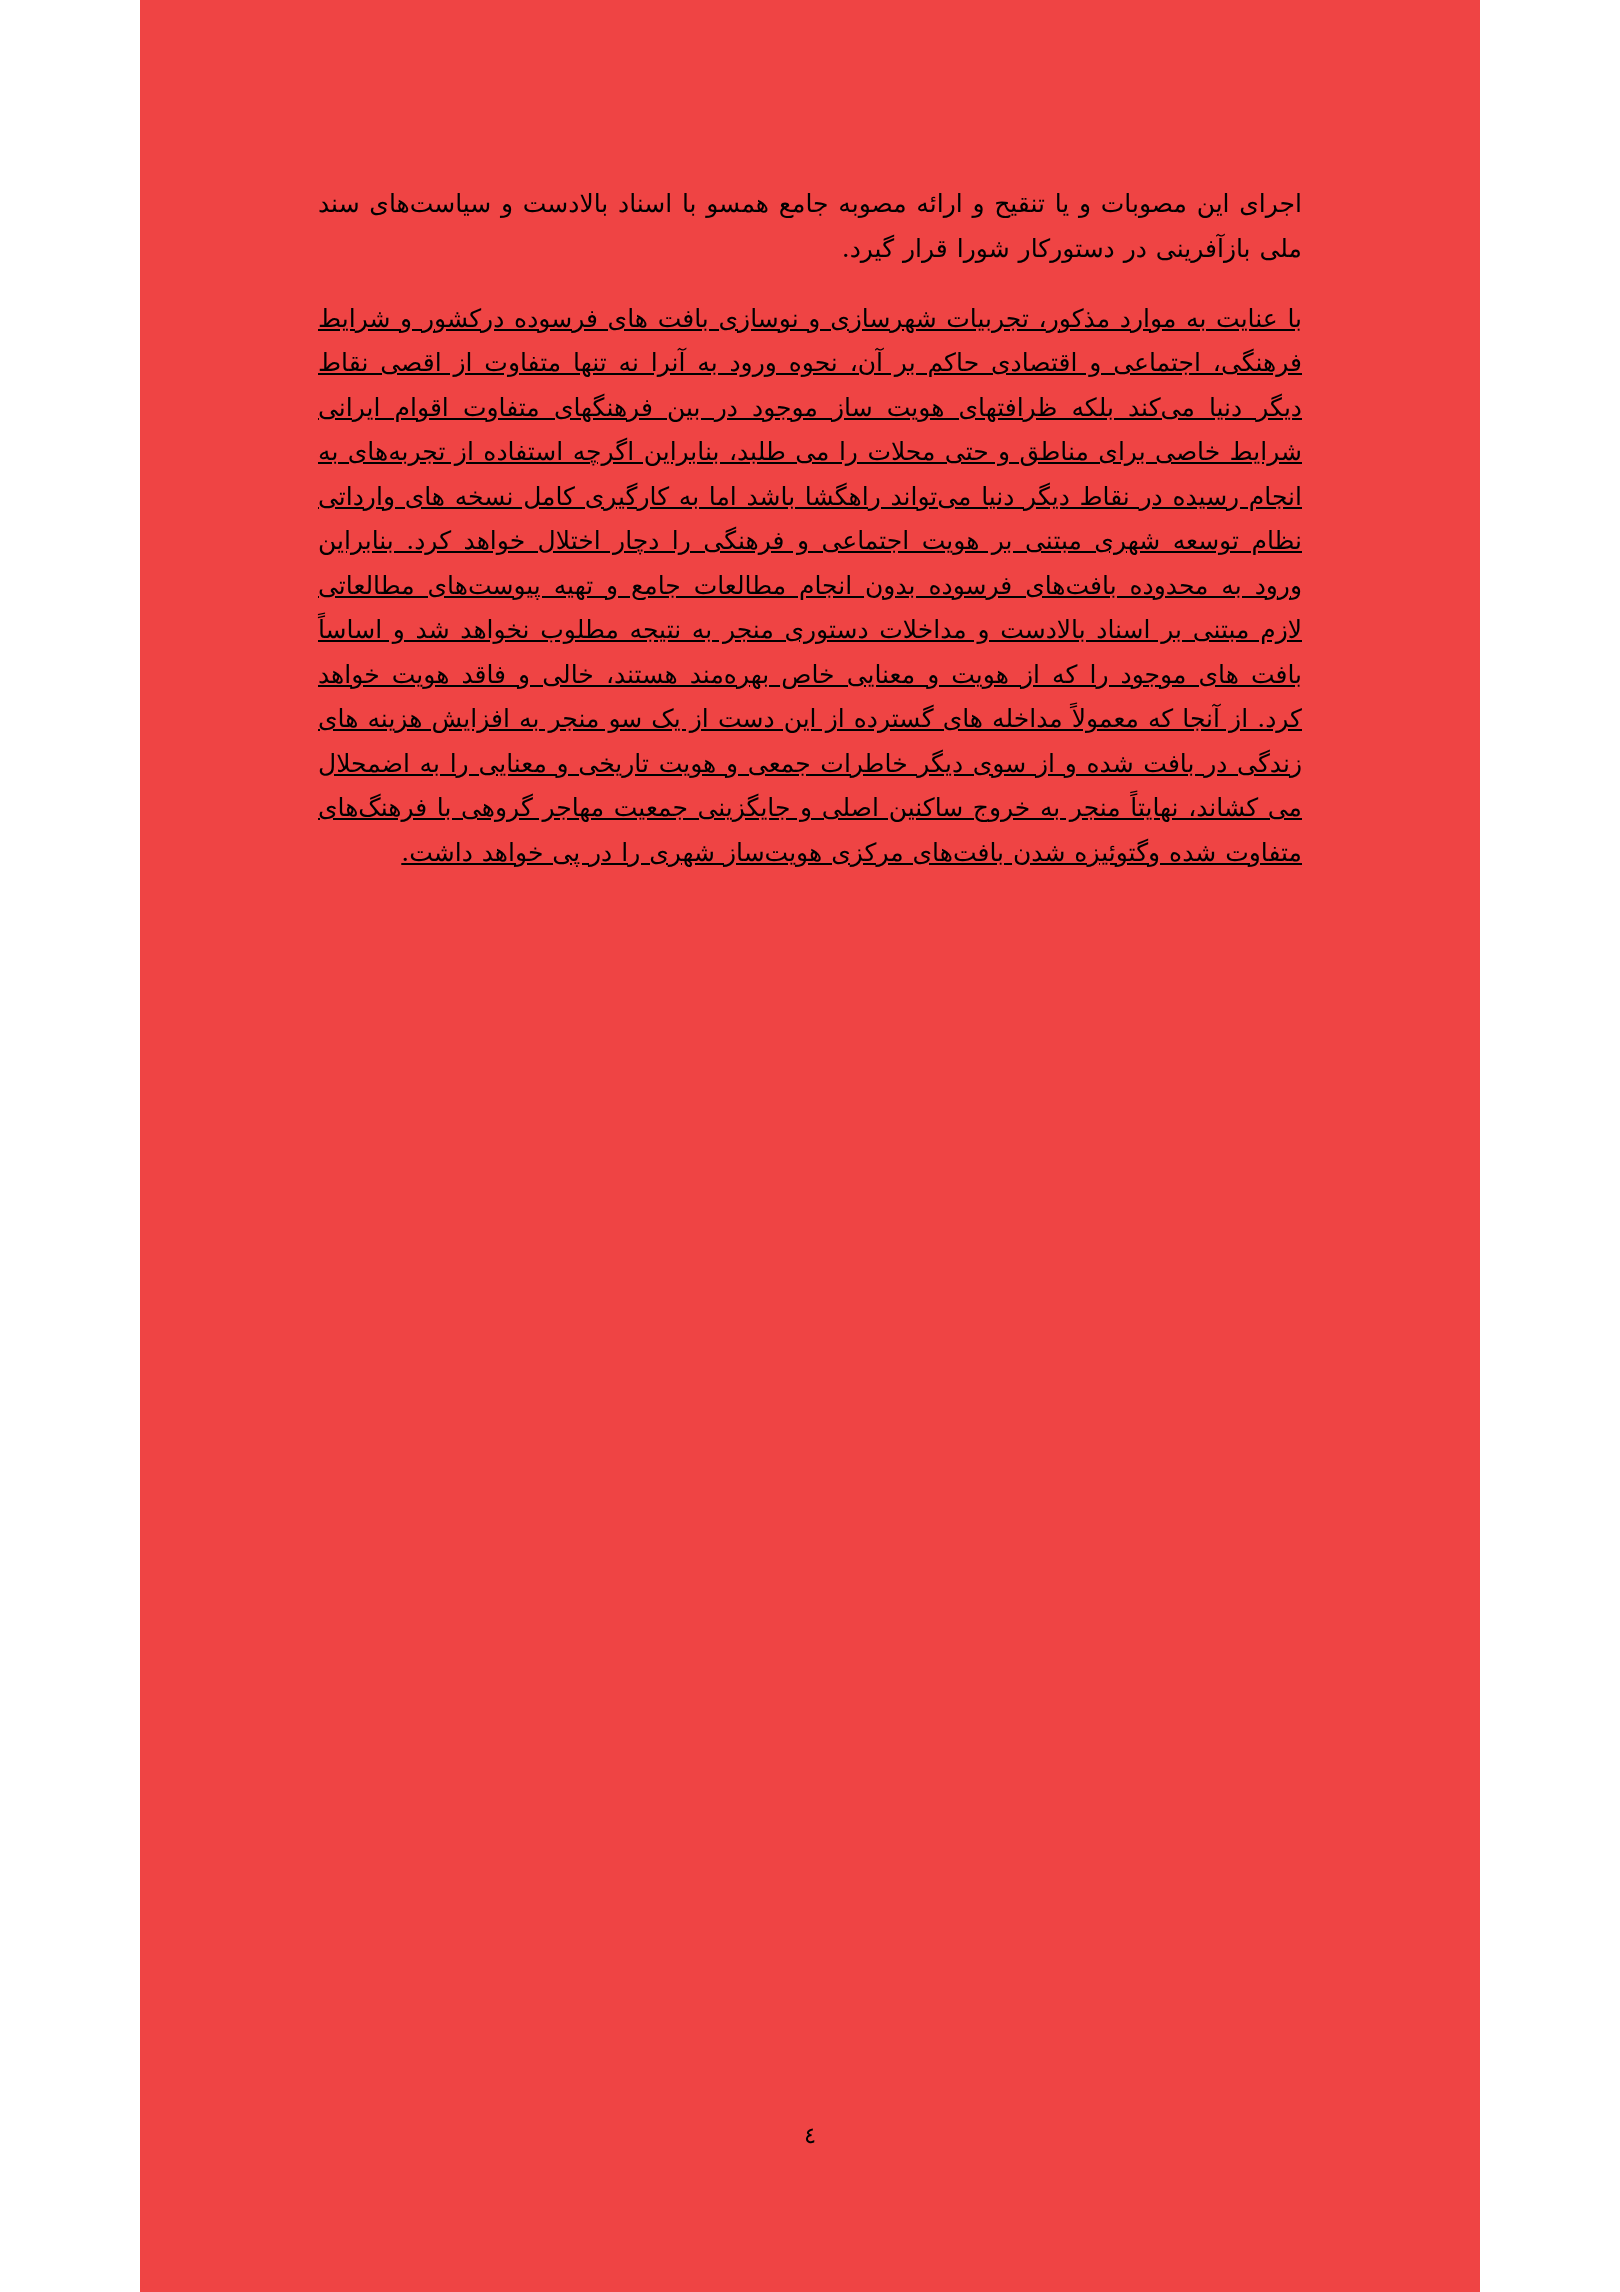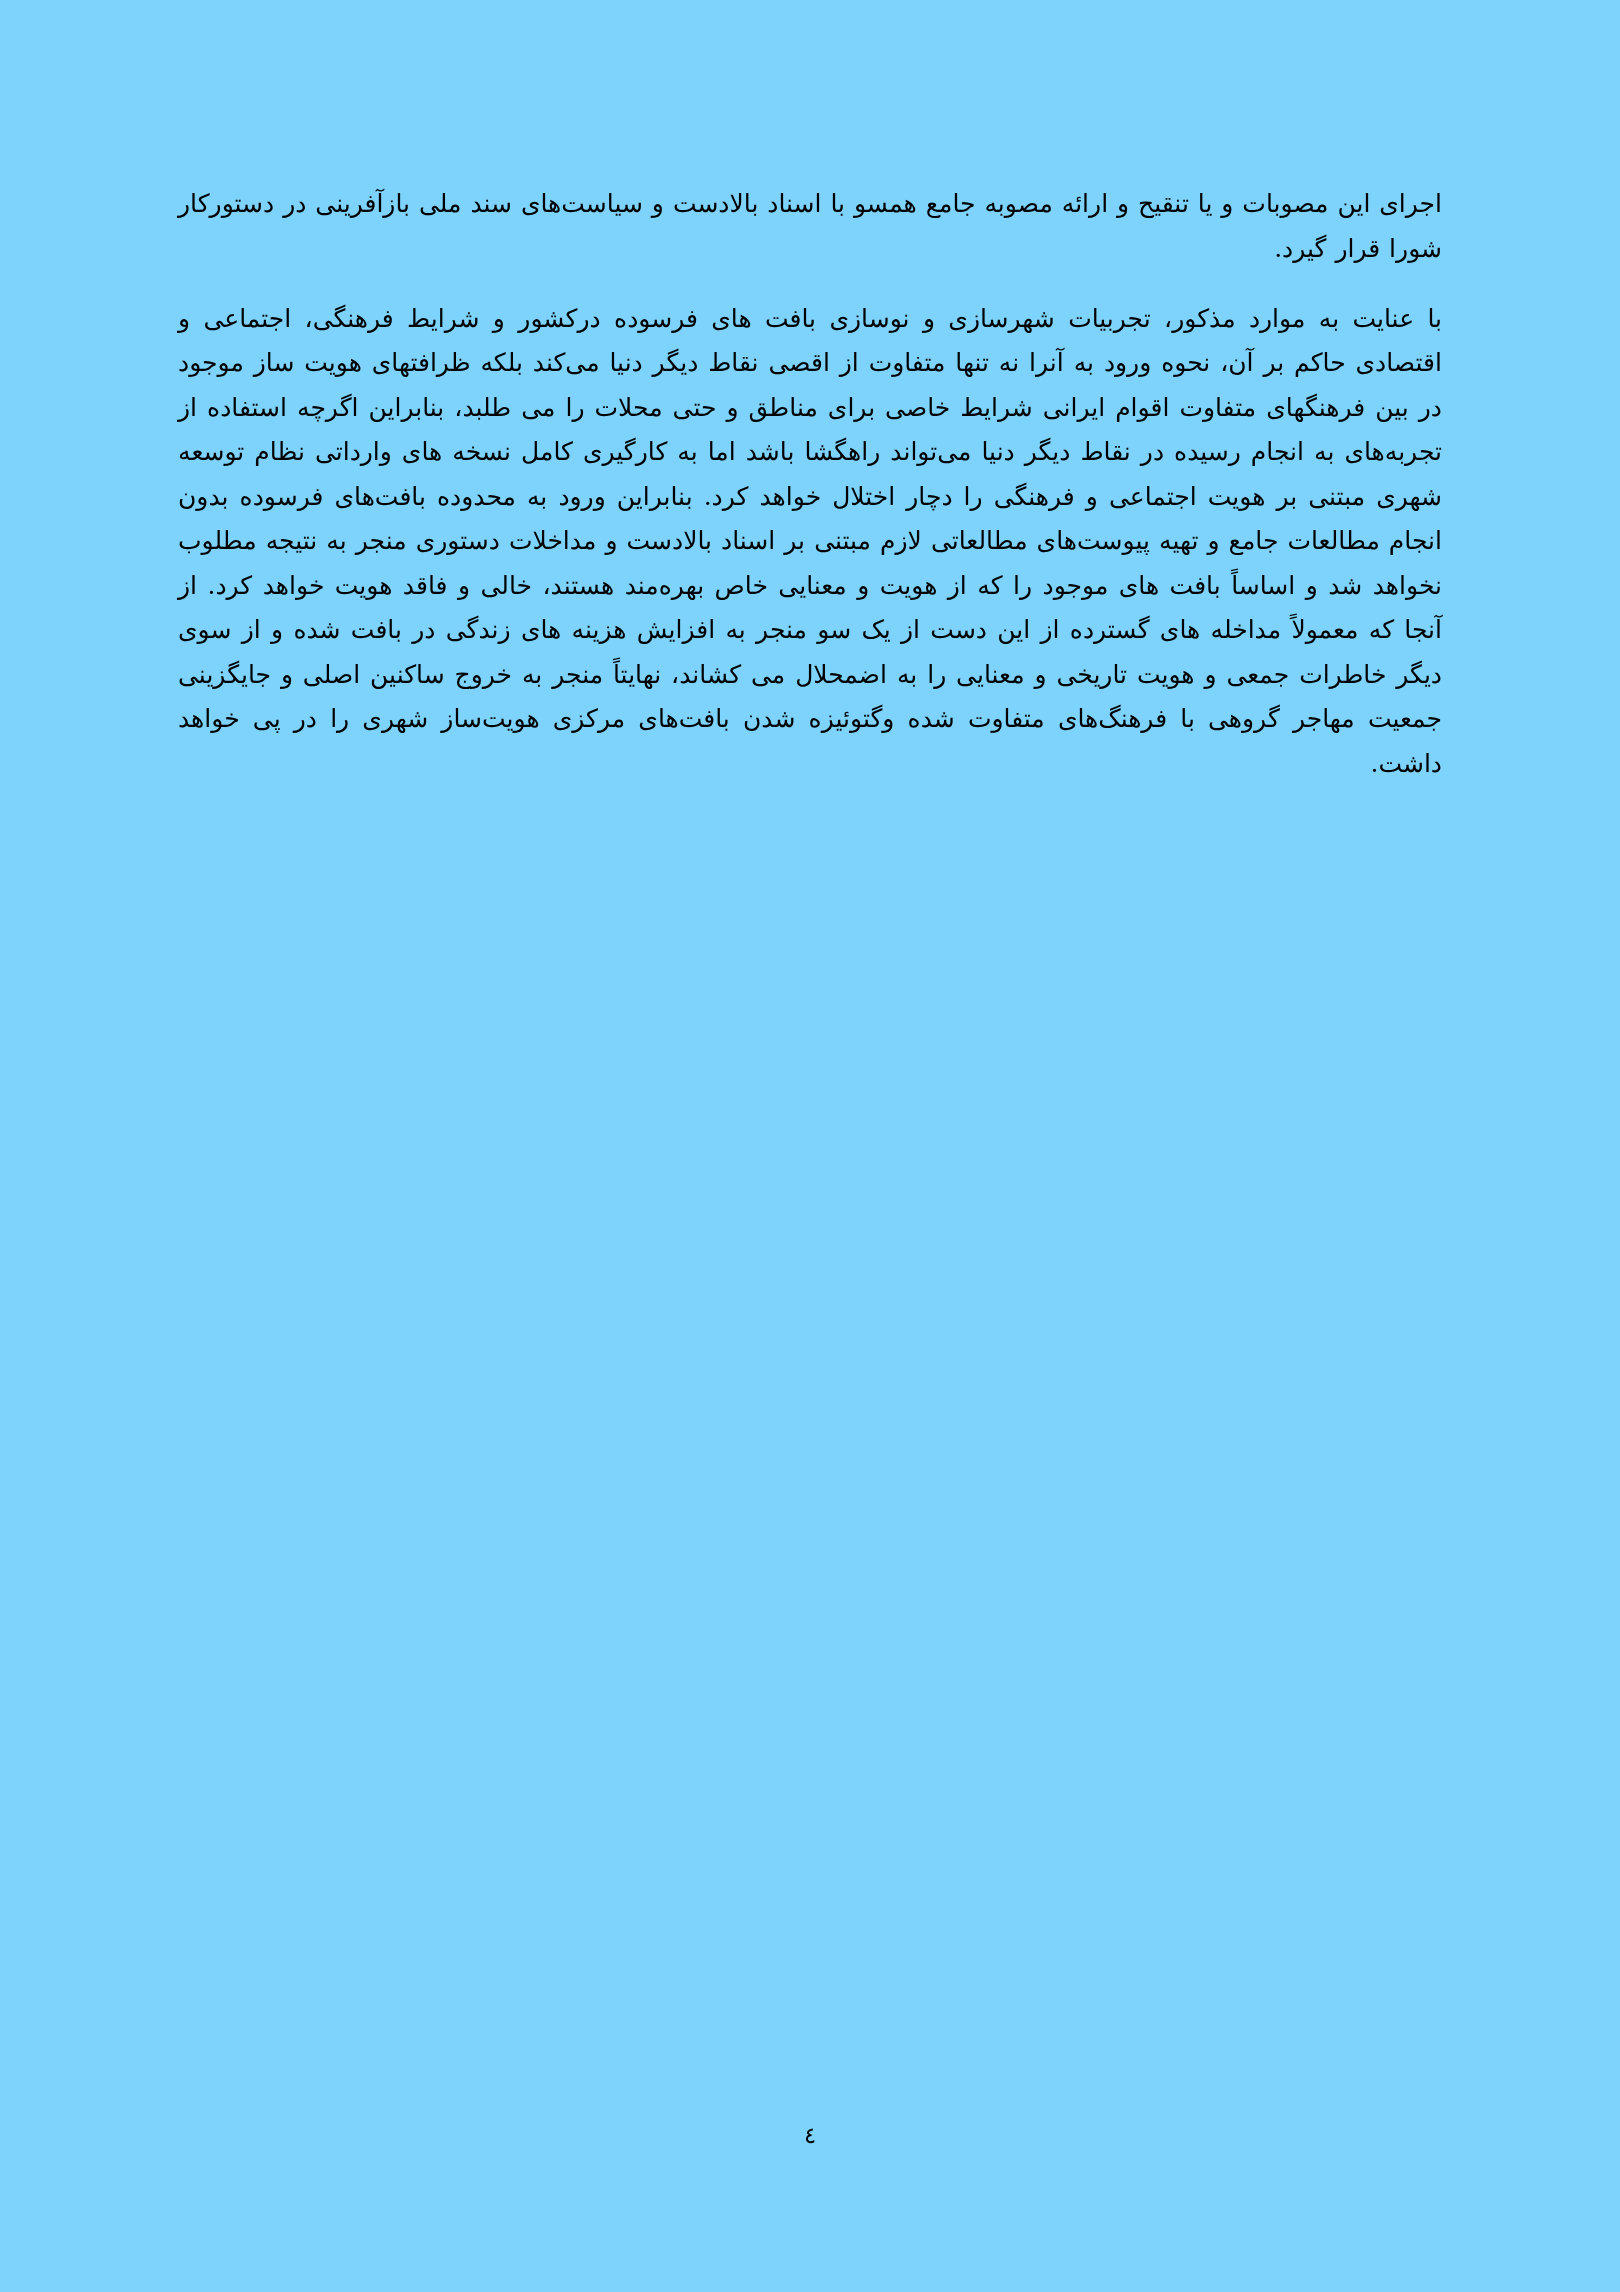--- a/index.html
+++ b/index.html
@@ -2,23 +2,23 @@
 <html lang="fa" dir="rtl"><head>
 <meta charset="utf-8">
 <style>
   html, body {
     margin: 0;
     padding: 0;
     background: #ffffff;
   }
   .page {
     position: relative;
-    width: 1620px;
+    width: 1340px;
     height: 2293px;
-    background: #7dd3fc;
+    background: #ef4444;
     margin: 0 auto;
     box-sizing: border-box;
     font-family: "DejaVu Serif", "Liberation Serif", serif;
     color: #000000;
     overflow: hidden;
   }
   .content {
     position: absolute;
     top: 182px;
     right: 178px;
@@ -30,20 +30,21 @@
     font-size: 25px;
     line-height: 1.78;
     margin: 0 0 25.5px 0;
     text-align: justify;
     text-justify: inter-word;
     direction: rtl;
     word-spacing: 0.04em;
   }
   .para:last-child {
     margin-bottom: 0;
+    text-decoration: underline;
   }
   .page-number {
     position: absolute;
     bottom: 145px;
     left: 0;
     right: 0;
     text-align: center;
     font-size: 22.5px;
     font-family: "DejaVu Serif", "Liberation Serif", serif;
     color: #000000;

